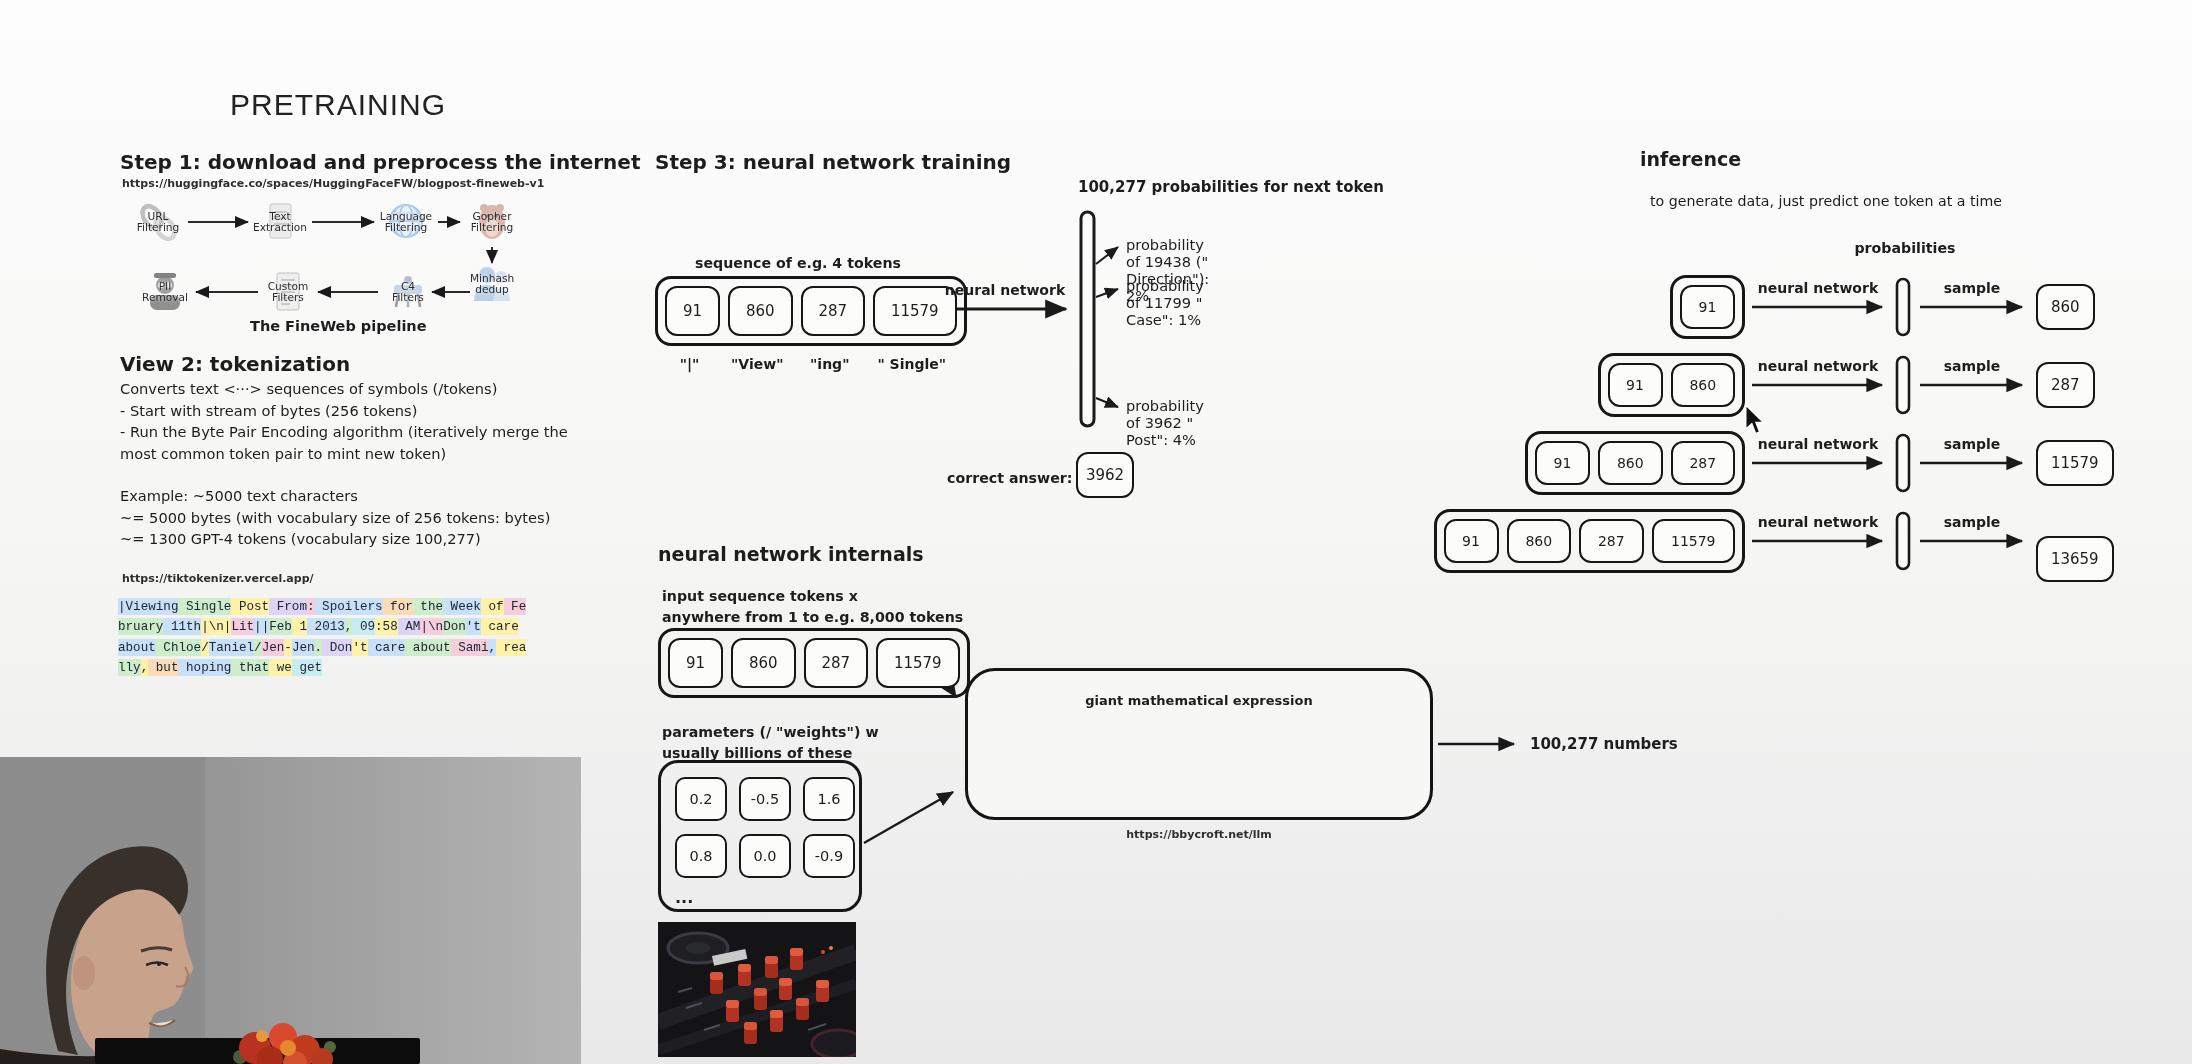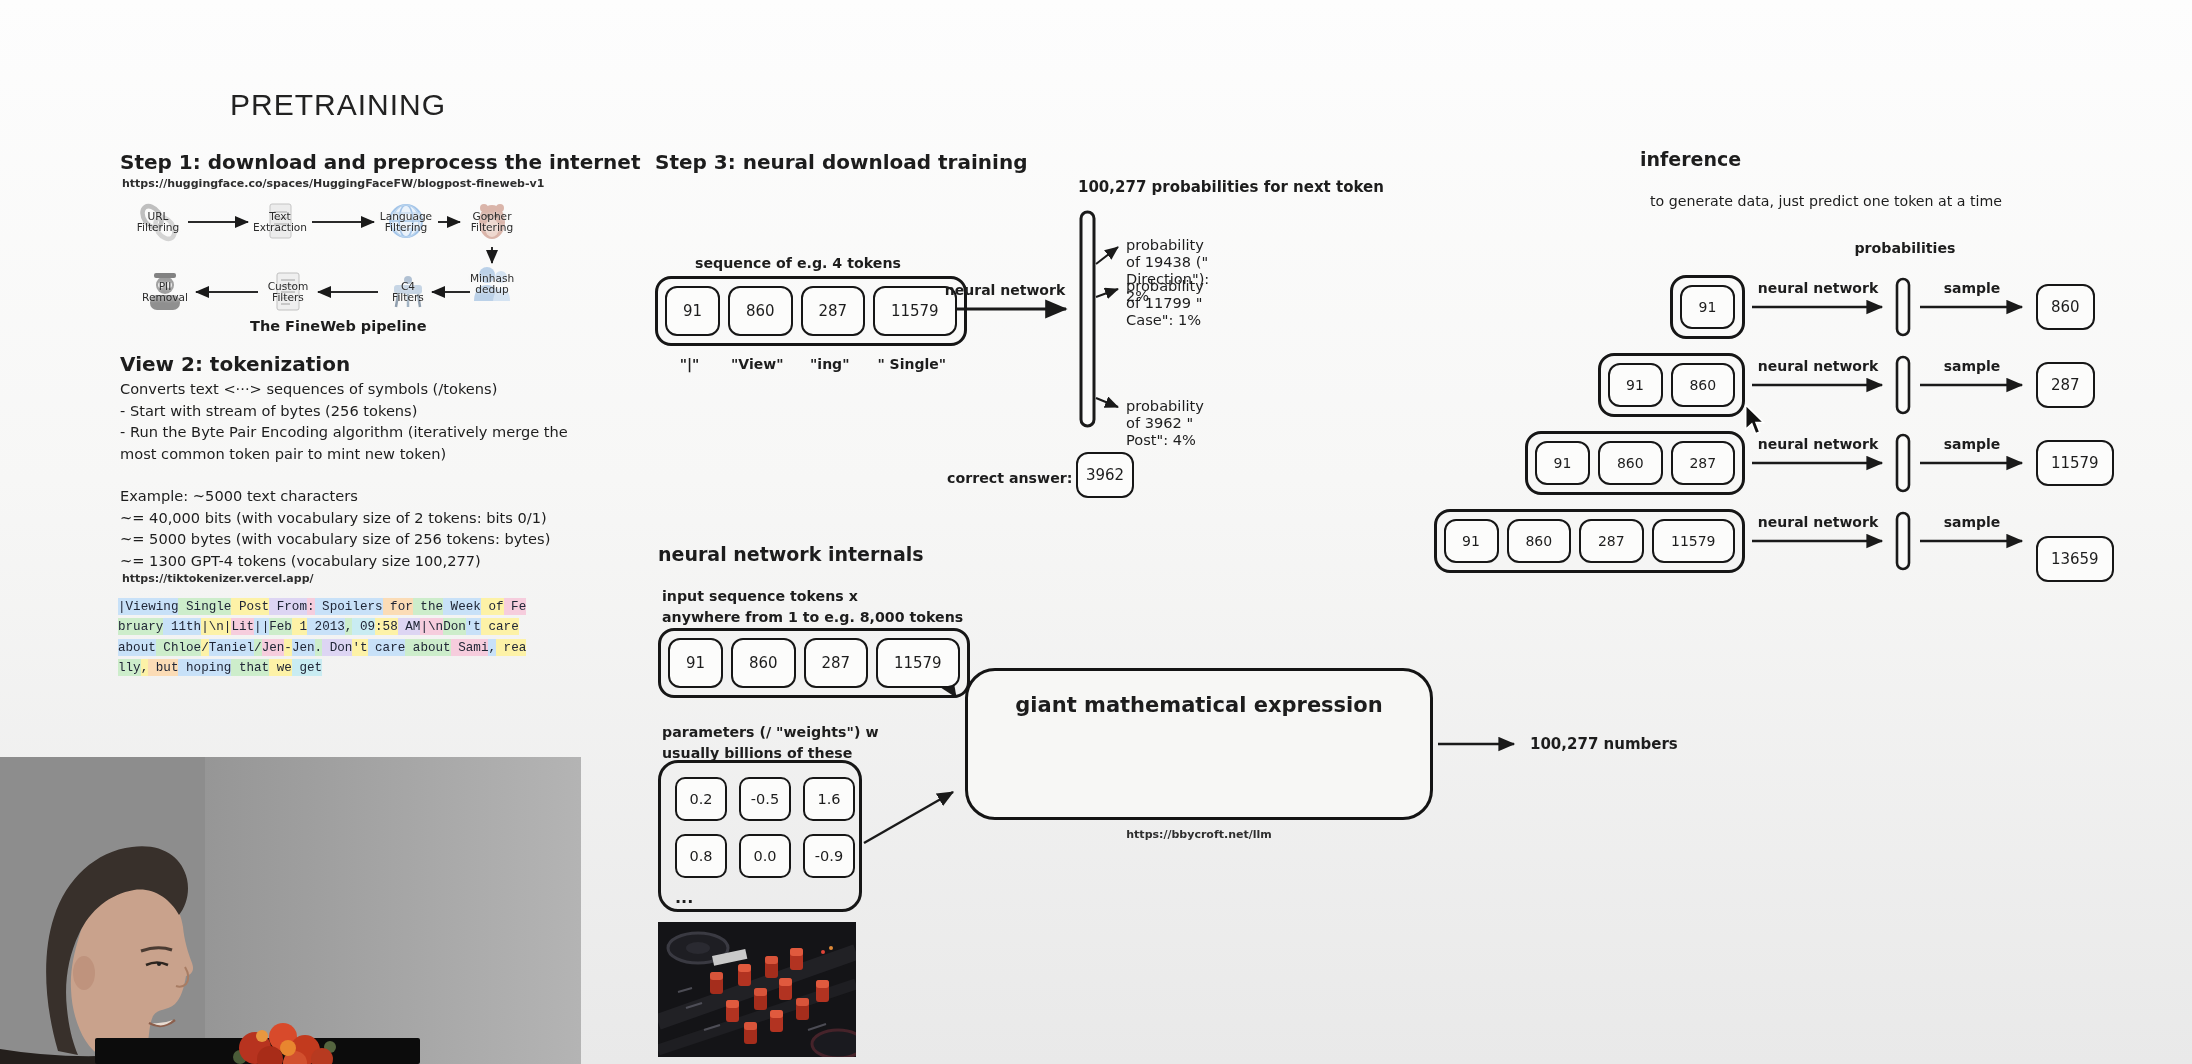--- a/index.html
+++ b/index.html
@@ -30,21 +30,21 @@
   .seqlabels{position:absolute;display:flex;gap:8px;padding-left:7px}
   .seqlabel{font-size:14px;font-weight:600;text-align:center}
   .arrowlabel{position:absolute;font-size:14px;font-weight:600;text-align:center}
   .problabel{position:absolute;left:1126px;font-size:14.6px;font-weight:500}
   .pbox{width:52px;height:44px;border:2.6px solid #161616;border-radius:10px;display:flex;align-items:center;
     justify-content:center;font-size:14.5px;font-weight:500;background:#fcfcfb}
   #params-grid{position:absolute;left:658px;top:760px;width:204px;height:152px;border:3px solid #161616;border-radius:20px;
     display:grid;grid-template-columns:repeat(3,52px);grid-auto-rows:44px;gap:13px 12px;padding:14px 0 0 14px}
   #params-more{position:absolute;left:14px;bottom:2px;font-size:16px;font-weight:700}
   #expr-box{position:absolute;left:965px;top:668px;width:468px;height:152px;border:3.2px solid #141414;border-radius:30px;background:#f7f7f5}
-  #expr-title{margin-top:22px;text-align:center;font-size:21px;font-weight:600}
+  #expr-title{margin-top:22px;text-align:center;font-size:13px;font-weight:600}
   #expr-lines{margin-top:7px}
   .exprline{font-family:"DejaVu Serif",serif;font-style:italic;font-size:13.2px;line-height:19px;text-align:center;color:#222}
   #webcam{position:absolute;left:0;top:757px;width:581px;height:307px}
   #mixer{position:absolute;left:658px;top:922px;width:198px;height:135px}
 </style>
 </head>
 <body>
 
 <div class="canvas">
 
@@ -202,33 +202,32 @@
 
   <div class="abs stephead" style="left:120px;top:352px">View 2: tokenization</div>
   <div class="abs" id="step2-lines" style="left:120px;top:378px;width:460px">
       <div class="bodyline">Converts text &lt;···&gt; sequences of symbols (/tokens)</div>
       <div class="bodyline">- Start with stream of bytes (256 tokens)</div>
       <div class="bodyline">- Run the Byte Pair Encoding algorithm (iteratively merge the</div>
       <div class="bodyline">most common token pair to mint new token)</div>
     </div>
   <div class="abs" id="step2-example" style="left:120px;top:485px;width:460px">
       <div class="bodyline">Example: ~5000 text characters</div>
-      <div class="bodyline">~= 40,000 bits (with vocabulary size of 2 tokens: bits 0/1)</div>
       <div class="bodyline">~= 5000 bytes (with vocabulary size of 256 tokens: bytes)</div>
       <div class="bodyline">~= 1300 GPT-4 tokens (vocabulary size 100,277)</div>
     </div>
   <div class="abs smallurl" style="left:122px;top:572px">https://tiktokenizer.vercel.app/</div>
   <div class="abs" id="token-text" style="left:118px;top:596px;width:440px">
       <div class="tokline"><span class="tok" style="background: rgb(200, 225, 248);">|Viewing</span><span class="tok" style="background: rgb(205, 237, 203);"> Single</span><span class="tok" style="background: rgb(253, 242, 167);"> Post</span><span class="tok" style="background: rgb(221, 213, 243);"> From</span><span class="tok" style="background: rgb(246, 205, 221);">:</span><span class="tok" style="background: rgb(200, 225, 248);"> Spoilers</span><span class="tok" style="background: rgb(251, 220, 182);"> for</span><span class="tok" style="background: rgb(205, 237, 203);"> the</span><span class="tok" style="background: rgb(200, 225, 248);"> Week</span><span class="tok" style="background: rgb(253, 242, 167);"> of</span><span class="tok" style="background: rgb(246, 205, 221);"> Fe</span></div>
       <div class="tokline"><span class="tok" style="background: rgb(205, 237, 203);">bruary</span><span class="tok" style="background: rgb(200, 225, 248);"> 11th</span><span class="tok" style="background: rgb(253, 242, 167);">|\n|</span><span class="tok" style="background: rgb(246, 205, 221);">Lit</span><span class="tok" style="background: rgb(200, 225, 248);">||</span><span class="tok" style="background: rgb(205, 237, 203);">Feb</span><span class="tok" style="background: rgb(253, 242, 167);"> 1</span><span class="tok" style="background: rgb(200, 225, 248);"> 2013</span><span class="tok" style="background: rgb(205, 237, 203);">,</span><span class="tok" style="background: rgb(201, 236, 242);"> 09</span><span class="tok" style="background: rgb(253, 242, 167);">:58</span><span class="tok" style="background: rgb(221, 213, 243);"> AM</span><span class="tok" style="background: rgb(246, 205, 221);">|\n</span><span class="tok" style="background: rgb(205, 237, 203);">Don</span><span class="tok" style="background: rgb(200, 225, 248);">'t</span><span class="tok" style="background: rgb(253, 242, 167);"> care</span></div>
       <div class="tokline"><span class="tok" style="background: rgb(200, 225, 248);">about</span><span class="tok" style="background: rgb(205, 237, 203);"> Chloe</span><span class="tok" style="background: rgb(253, 242, 167);">/</span><span class="tok" style="background: rgb(200, 225, 248);">Taniel</span><span class="tok" style="background: rgb(205, 237, 203);">/</span><span class="tok" style="background: rgb(246, 205, 221);">Jen</span><span class="tok" style="background: rgb(253, 242, 167);">-</span><span class="tok" style="background: rgb(200, 225, 248);">Jen</span><span class="tok" style="background: rgb(205, 237, 203);">.</span><span class="tok" style="background: rgb(221, 213, 243);"> Don</span><span class="tok" style="background: rgb(253, 242, 167);">'t</span><span class="tok" style="background: rgb(200, 225, 248);"> care</span><span class="tok" style="background: rgb(205, 237, 203);"> about</span><span class="tok" style="background: rgb(246, 205, 221);"> Sami</span><span class="tok" style="background: rgb(200, 225, 248);">,</span><span class="tok" style="background: rgb(253, 242, 167);"> rea</span></div>
       <div class="tokline"><span class="tok" style="background: rgb(205, 237, 203);">lly</span><span class="tok" style="background: rgb(253, 242, 167);">,</span><span class="tok" style="background: rgb(251, 220, 182);"> but</span><span class="tok" style="background: rgb(200, 225, 248);"> hoping</span><span class="tok" style="background: rgb(205, 237, 203);"> that</span><span class="tok" style="background: rgb(253, 242, 167);"> we</span><span class="tok" style="background: rgb(201, 236, 242);"> get</span></div>
     </div>
 
-  <div class="abs stephead" style="left:655px;top:150px">Step 3: neural download training</div>
+  <div class="abs stephead" style="left:655px;top:150px">Step 3: neural network training</div>
   <div class="abs label14" style="left:695px;top:255px">sequence of e.g. 4 tokens</div>
   <div class="tokgroup" id="seq-tokens" style="left:655px;top:276px">
       <div class="tokbox" style="width: 55px;">91</div>
       <div class="tokbox" style="width: 64.5px;">860</div>
       <div class="tokbox" style="width: 64.5px;">287</div>
       <div class="tokbox" style="width: 83.5px;">11579</div>
     </div>
   <div class="seqlabels" id="seq-labels" style="left:655px;top:356px">
       <div class="seqlabel" style="width: 55px;">"|"</div>
       <div class="seqlabel" style="width: 64.5px;">"View"</div>

